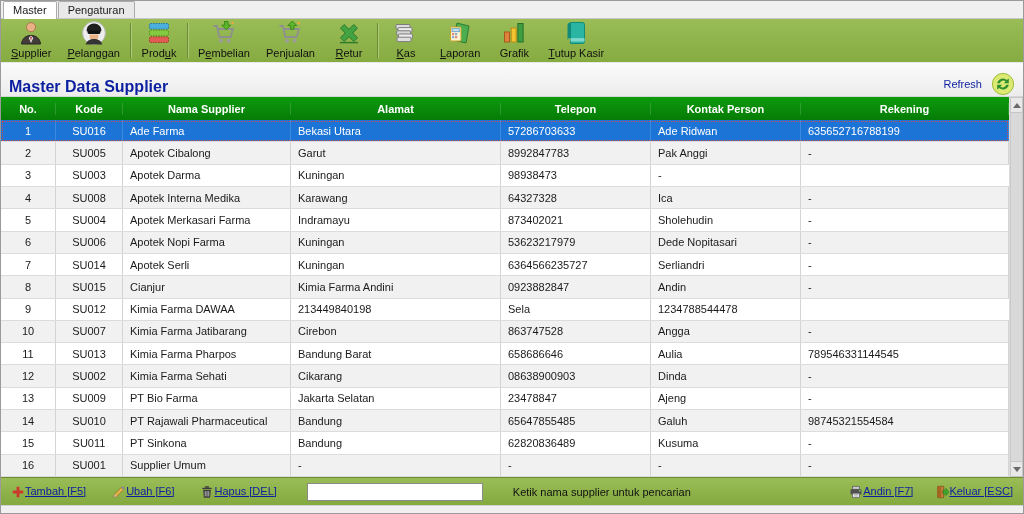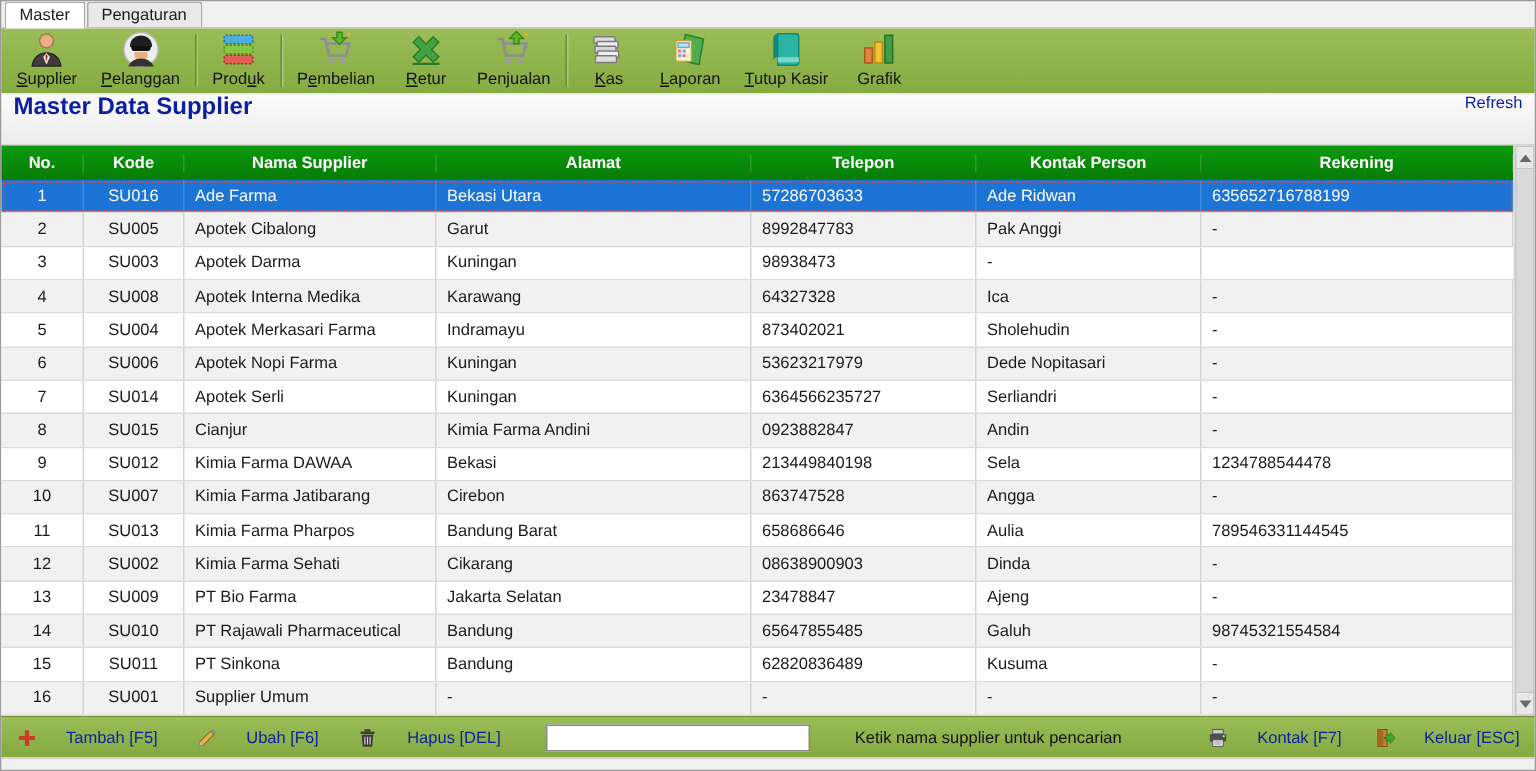--- a/index.html
+++ b/index.html
@@ -17,23 +17,23 @@
 
   
   .toolbar { height:44px; background:linear-gradient(#9abd57,#86ab41); border-bottom:1px solid #e8e8e8; display:flex; align-items:stretch; padding:1px 2px; flex:0 0 auto; }
   .tb-group { display:flex; align-items:stretch; }
   .tb-sep { width:1px; background:#6d8c32; margin:3px 2px; box-shadow:1px 0 0 #aec97c; }
   .tb-item { display:flex; flex-direction:column; align-items:center; justify-content:flex-end; padding:2px 8px 2px 8px; min-width:52px; cursor:default; }
   .tb-item .ticon { width:26px; height:26px; display:block; }
   .tb-item .tlabel { margin-top:1px; font-size:11px; color:#111; white-space:nowrap; }
 
   
-  .titlebar { height:34px; background:linear-gradient(#fbfbfb,#ececec); display:flex; align-items:flex-start; padding:0 8px; border-bottom:1px solid #d6d6d6; flex:0 0 auto; }
+  .titlebar { height:34px; background:linear-gradient(#fbfbfb,#ececec); display:flex; align-items:flex-end; padding:0 8px; border-bottom:1px solid #d6d6d6; flex:0 0 auto; }
   .page-title { font-size:16px; font-weight:bold; color:#0c1fa0; }
-  .refresh-box { margin-left:auto; display:flex; align-items:center; gap:22px;flex-direction:column; }
+  .refresh-box { margin-left:auto; display:flex; align-items:center; gap:9px; }
   .refresh-label { color:#0c1fa0; font-size:11px; }
   .refresh-icon { width:24px; height:24px; }
 
   
   .table-wrap { position:relative; flex:1 1 auto; display:flex; }
   .grid { width:1008px; display:flex; flex-direction:column; }
   .grid-header { height:23px; background:linear-gradient(#0d9a0d,#067c06); display:grid; grid-template-columns:55px 67px 168px 210px 150px 150px 208px; align-items:center; color:#fff; font-weight:bold; flex:0 0 auto; }
   .grid-header .hcell { text-align:center; border-right:1px solid rgba(255,255,255,0.15); overflow:hidden; white-space:nowrap; }
   .grid-body { flex:1 1 auto; display:flex; flex-direction:column; background:#fff; }
   .grid-row { flex:1 1 auto; display:grid; grid-template-columns:55px 67px 168px 210px 150px 150px 208px; align-items:center; background:#fff; border-bottom:1px solid #dcdcdc; }
@@ -45,21 +45,21 @@
 
   
   .vscroll { width:16px; background:#f0f0f0; display:flex; flex-direction:column; border-left:1px solid #dcdcdc; }
   .vs-btn { height:16px; background:#e8e8e8; border:1px solid #c6c6c6; display:flex; align-items:center; justify-content:center; flex:0 0 auto; }
   .vs-arrow-up { width:0; height:0; border-left:4px solid transparent; border-right:4px solid transparent; border-bottom:5px solid #6a6a6a; }
   .vs-arrow-down { width:0; height:0; border-left:4px solid transparent; border-right:4px solid transparent; border-top:5px solid #6a6a6a; }
   .vs-track { flex:1 1 auto; background:#d9d9d9; border-left:1px solid #c9c9c9; border-right:1px solid #c9c9c9; }
 
   
   .footer { height:28px; background:linear-gradient(#9abd57,#84a93f); border-top:1px solid #6d8c32; display:flex; align-items:center; padding:0 10px; gap:26px; flex:0 0 auto; }
-  .f-btn { display:flex; align-items:center; gap:19px; color:#0c1fa0; cursor:default; white-space:nowrap; }
+  .f-btn { display:flex; align-items:flex-start; gap:0; color:#0c1fa0; cursor:default; white-space:nowrap;text-decoration:underline; }
   .f-btn .ficon { width:14px; height:14px; display:block; }
   .search-input { width:176px; height:18px; border:1px solid #8a8a8a; background:#fff; margin-left:4px; padding:0 4px; font-family:"Liberation Sans",sans-serif; font-size:11px; }
   .search-hint { color:#111; margin-left:4px; }
   .f-right { margin-left:auto; display:flex; gap:22px; }
 
   .statusstrip { height:8px; background:#f0f0f0; border-top:1px solid #d0d0d0; flex:0 0 auto; }
 </style>
 </head>
 <body>
 
@@ -110,34 +110,34 @@
               <path d="M2.5 6h3.4l2.4 11h11.4l2.2-8H7" fill="none" stroke="#8f8f8f" stroke-width="1.8"></path>
               <circle cx="10" cy="20.8" r="2" fill="#9c9c9c"></circle>
               <circle cx="17.6" cy="20.8" r="2" fill="#9c9c9c"></circle>
               <path d="M13.6 1.5h3.4v3.6h2.8l-4.5 4.6-4.5-4.6h2.8z" fill="#5cb72c" stroke="#3c8a16"></path>
               <circle cx="21.6" cy="3" r="1.3" fill="#f0a93c"></circle>
             </svg></span>
           <span class="tlabel">P<u>e</u>mbelian</span>
         </div>
         <div class="tb-item">
           <span class="ticon"><svg viewBox="0 0 26 26" width="100%" height="100%">
-              <path d="M4.5 8.2l3.7-3.7L13 9.3l4.8-4.8 3.7 3.7L16.7 13l4.8 4.8-3.7 3.7L13 16.7l-4.8 4.8-3.7-3.7L9.3 13z" fill="#43a343" stroke="#2b7a2b"></path>
-              <path d="M4 22.6h18" stroke="#2b7a2b" stroke-width="1.4"></path>
-            </svg></span>
-          <span class="tlabel"><u>R</u>etur</span>
-        </div>
-        <div class="tb-item">
-          <span class="ticon"><svg viewBox="0 0 26 26" width="100%" height="100%">
               <path d="M2.5 6h3.4l2.4 11h11.4l2.2-8H7" fill="none" stroke="#8f8f8f" stroke-width="1.8"></path>
               <circle cx="10" cy="20.8" r="2" fill="#9c9c9c"></circle>
               <circle cx="17.6" cy="20.8" r="2" fill="#9c9c9c"></circle>
               <path d="M15.3 1l4.5 4.6H17v3.6h-3.4V5.6h-2.8z" fill="#5cb72c" stroke="#3c8a16"></path>
               <circle cx="21.6" cy="3" r="1.3" fill="#f0a93c"></circle>
             </svg></span>
           <span class="tlabel">Pen<u>j</u>ualan</span>
+        </div>
+        <div class="tb-item">
+          <span class="ticon"><svg viewBox="0 0 26 26" width="100%" height="100%">
+              <path d="M4.5 8.2l3.7-3.7L13 9.3l4.8-4.8 3.7 3.7L16.7 13l4.8 4.8-3.7 3.7L13 16.7l-4.8 4.8-3.7-3.7L9.3 13z" fill="#43a343" stroke="#2b7a2b"></path>
+              <path d="M4 22.6h18" stroke="#2b7a2b" stroke-width="1.4"></path>
+            </svg></span>
+          <span class="tlabel"><u>R</u>etur</span>
         </div>
       </div>
       <div class="tb-sep"></div>
       <div class="tb-group">
         <div class="tb-item">
           <span class="ticon"><svg viewBox="0 0 26 26" width="100%" height="100%">
               <rect x="3" y="4.5" width="14" height="4.4" rx="0.6" fill="#dcdcdc" stroke="#7c7c7c"></rect>
               <rect x="5" y="7.6" width="14" height="4.4" rx="0.6" fill="#ececec" stroke="#7c7c7c"></rect>
               <rect x="3.6" y="10.8" width="14" height="4.4" rx="0.6" fill="#d6d6d6" stroke="#7c7c7c"></rect>
               <rect x="5.4" y="14" width="14" height="4.4" rx="0.6" fill="#efefef" stroke="#7c7c7c"></rect>
@@ -152,33 +152,33 @@
               <rect x="5" y="8.6" width="7.4" height="3" fill="#bfe3f5" stroke="#7aa8c2"></rect>
               <rect x="5" y="13" width="2.2" height="2.2" fill="#d88"></rect>
               <rect x="8" y="13" width="2.2" height="2.2" fill="#8ad"></rect>
               <rect x="5" y="16" width="2.2" height="2.2" fill="#8ad"></rect>
               <rect x="8" y="16" width="2.2" height="2.2" fill="#d88"></rect>
             </svg></span>
           <span class="tlabel"><u>L</u>aporan</span>
         </div>
         <div class="tb-item">
           <span class="ticon"><svg viewBox="0 0 26 26" width="100%" height="100%">
+              <rect x="3.5" y="12" width="5" height="10" fill="#e2833c" stroke="#a85a1e"></rect>
+              <rect x="10.2" y="8" width="5" height="14" fill="#f2c231" stroke="#b88d14"></rect>
+              <rect x="16.9" y="3.5" width="5.2" height="18.5" fill="#3f9e42" stroke="#27702a"></rect>
+            </svg></span>
+          <span class="tlabel">Grafik</span>
+        </div>
+        <div class="tb-item">
+          <span class="ticon"><svg viewBox="0 0 26 26" width="100%" height="100%">
               <path d="M7.5 2.5h12a2 2 0 012 2v17a2 2 0 01-2 2h-12z" fill="#2ab5a2" stroke="#128a79"></path>
               <path d="M7.5 2.5c-1.8 0-3 1.2-3 3v15c0-1.6 1.3-2.4 3-2.4z" fill="#128a79"></path>
               <path d="M7.5 18.1h14v3.4h-14z" fill="#7fd6cb"></path>
             </svg></span>
           <span class="tlabel"><u>T</u>utup Kasir</span>
-        </div>
-        <div class="tb-item">
-          <span class="ticon"><svg viewBox="0 0 26 26" width="100%" height="100%">
-              <rect x="3.5" y="12" width="5" height="10" fill="#e2833c" stroke="#a85a1e"></rect>
-              <rect x="10.2" y="8" width="5" height="14" fill="#f2c231" stroke="#b88d14"></rect>
-              <rect x="16.9" y="3.5" width="5.2" height="18.5" fill="#3f9e42" stroke="#27702a"></rect>
-            </svg></span>
-          <span class="tlabel">Grafik</span>
         </div>
       </div>
     </div>
 
   <div class="titlebar">
     <span class="page-title">Master Data Supplier</span>
     <span class="refresh-box">
       <span class="refresh-label">Refresh</span>
       <span class="refresh-icon" id="refresh-icon-slot"><svg viewBox="0 0 24 24" width="100%" height="100%">
             <circle cx="12" cy="12" r="10.6" fill="#dcea74" stroke="#9cbc34"></circle>
@@ -268,21 +268,20 @@
             <div class="cell">Cianjur</div>
             <div class="cell">Kimia Farma Andini</div>
             <div class="cell">0923882847</div>
             <div class="cell">Andin</div>
             <div class="cell">-</div>
           </div>
           <div class="grid-row">
             <div class="cell center">9</div>
             <div class="cell center">SU012</div>
             <div class="cell">Kimia Farma DAWAA</div>
-            <div class="cell">Bekasi</div>
             <div class="cell">213449840198</div>
             <div class="cell">Sela</div>
             <div class="cell">1234788544478</div>
           </div>
           <div class="grid-row">
             <div class="cell center">10</div>
             <div class="cell center">SU007</div>
             <div class="cell">Kimia Farma Jatibarang</div>
             <div class="cell">Cirebon</div>
             <div class="cell">863747528</div>
@@ -384,21 +383,21 @@
       <span class="search-hint">Ketik nama supplier untuk pencarian</span>
       <div class="f-right">
         <div class="f-btn">
           <span class="ficon"><svg viewBox="0 0 16 16" width="100%" height="100%">
               <rect x="4" y="1.5" width="8" height="3.4" fill="#c9c9c9" stroke="#5a5a5a" stroke-width="0.8"></rect>
               <rect x="1.8" y="4.9" width="12.4" height="6" rx="1" fill="#4f4f4f"></rect>
               <circle cx="12.4" cy="6.6" r="0.8" fill="#9f9"></circle>
               <rect x="4" y="9.4" width="8" height="5" fill="#f0f0f0" stroke="#5a5a5a" stroke-width="0.8"></rect>
               <path d="M5.2 11h5.6M5.2 12.6h5.6" stroke="#9a9a9a" stroke-width="0.8"></path>
             </svg></span>
-          <span>Kontak [F7]</span>
+          <span>Andin [F7]</span>
         </div>
         <div class="f-btn">
           <span class="ficon"><svg viewBox="0 0 16 16" width="100%" height="100%">
               <path d="M3 1.5h7v13H3z" fill="#c07f3a" stroke="#7c4f1c" stroke-width="0.8"></path>
               <path d="M3 1.5l4 1.4v11.6l-4-1.4z" fill="#a8651f"></path>
               <circle cx="8.4" cy="8" r="0.7" fill="#5a3a10"></circle>
               <path d="M9.4 5.6h3V3.8L16 8l-3.6 4.2v-1.8h-3z" fill="#3fa32f" stroke="#2b7a1e" stroke-width="0.6"></path>
             </svg></span>
           <span>Keluar [ESC]</span>
         </div>

